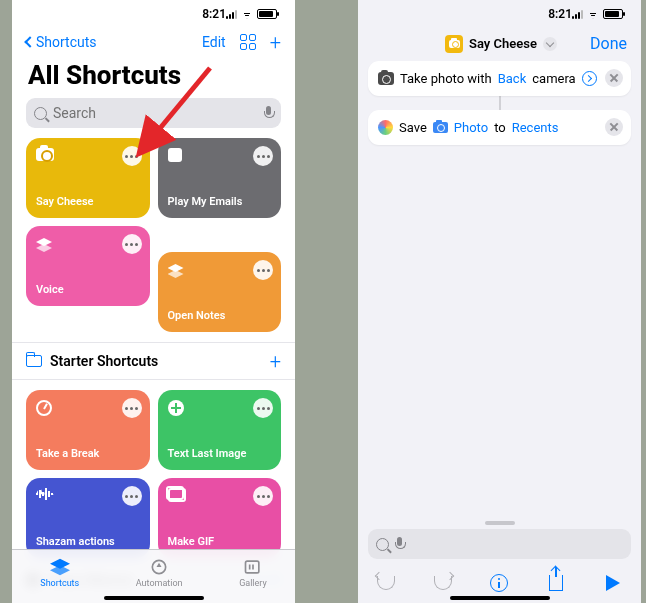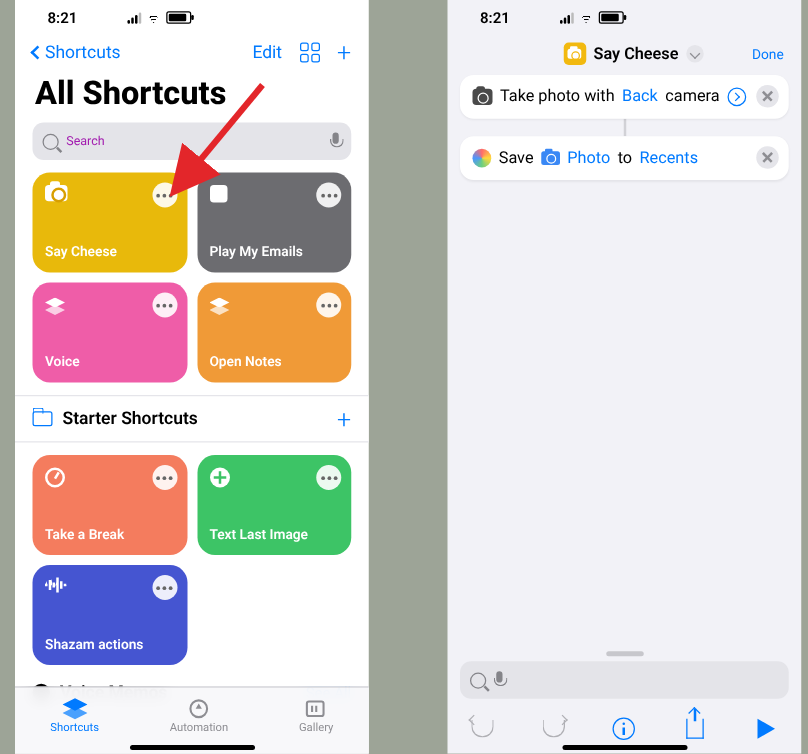--- a/index.html
+++ b/index.html
@@ -1,20 +1,20 @@
 <!DOCTYPE html>
 <html><head>
 <meta charset="utf-8">
 <style>
   * { box-sizing: border-box; margin: 0; padding: 0; font-family: -apple-system, BlinkMacSystemFont, "Segoe UI", Roboto, Helvetica, Arial, sans-serif; }
   body { background: #9da497; width: 646px; height: 603px; position: relative; overflow: hidden; }
   .phone { position: absolute; top: 0; width: 283px; height: 603px; background: #f2f2f7; border-radius: 0; overflow: hidden; }
   #phone-left { left: 12px; background: #fff; }
   #phone-right { left: 358px; background: #f2f2f7; }
-  .status-bar { height: 28px; display: flex; align-items: center; justify-content: flex-start; padding: 0 18px 0 26px; font-size: 12px; font-weight: 600; color: #000; gap: 40px; }
+  .status-bar { height: 28px; display: flex; align-items: center; justify-content: flex-end; padding: 0 18px 0 26px; font-size: 12px; font-weight: 600; color: #000; }
   .status-icons { display: flex; align-items: center; gap: 4px; }
   .sig { display:inline-flex; align-items:flex-end; gap:1px; }
   .sig span{ width:2px; background:#000; border-radius:1px; }
   .sig .b1{height:3px} .sig .b2{height:5px} .sig .b3{height:7px} .sig .b4{height:9px; background:#bbb}
   .wifi{ width:12px; height:9px; position:relative; }
   .wifi::before{content:"";position:absolute;inset:0;background:
     radial-gradient(circle at 50% 100%, #000 1.5px, transparent 1.5px),
     radial-gradient(circle at 50% 100%, transparent 3px, #000 3px, #000 4px, transparent 4px),
     radial-gradient(circle at 50% 100%, transparent 5.5px, #000 5.5px, #000 6.5px, transparent 6.5px);
     clip-path: polygon(0 0, 100% 0, 50% 100%);}
@@ -27,21 +27,21 @@
   .nav-left { display:flex; align-items:center; color:#007aff; font-size:14px; gap:2px;}
   .chev-left{ width:8px; height:8px; border-left:2px solid #007aff; border-bottom:2px solid #007aff; transform:rotate(45deg); }
   .nav-right { display:flex; align-items:center; gap:14px; color:#007aff; font-size:14px;justify-content:flex-end;}
   .grid-icon{ display:inline-grid; grid-template:repeat(2,7px)/repeat(2,7px); gap:2px;}
   .grid-icon span{ border:1.5px solid #007aff; border-radius:2px;}
   .plus-icon{ font-size:20px; font-weight:300; line-height:1; color:#007aff;}
   .title-lg{ font-size:26px; font-weight:800; padding:2px 16px 8px; color:#000;}
   .search-bar{ margin:0 14px 10px; background:#e4e4e9; border-radius:9px; height:30px; display:flex; align-items:center; padding:0 8px; gap:6px;}
   .mag{ width:13px;height:13px;border:1.5px solid #848489;border-radius:50%; position:relative;}
   .mag::after{content:"";position:absolute;width:5px;height:1.5px;background:#848489;right:-4px;bottom:-2px;transform:rotate(45deg);}
-  .search-ph{ flex:1; color:#a21caf; font-size:10px;}
+  .search-ph{ flex:1; color:#737373; font-size:14px;}
   .mic{ width:9px; height:14px; position:relative;}
   .mic::before{content:"";position:absolute;left:2px;top:0;width:5px;height:9px;background:#848489;border-radius:3px;}
   .mic::after{content:"";position:absolute;left:0;top:5px;width:9px;height:6px;border:1.5px solid #848489;border-top:none;border-radius:0 0 6px 6px;}
 
   .tile-grid{ display:grid; grid-template-columns:1fr 1fr; gap:8px; padding:0 14px 10px;}
   .tile{ height:80px; border-radius:14px; padding:10px; position:relative; color:#fff; display:flex; flex-direction:column; justify-content:space-between;}
   .tile .dots{ position:absolute; top:8px; right:8px; width:20px; height:20px; background:rgba(255,255,255,.9); border-radius:50%; display:flex; align-items:center; justify-content:center; gap:2px;}
   .tile .dots span{width:3px;height:3px;background:#666;border-radius:50%;}
   .tile-title{ font-size:11px; font-weight:600;}
   .tile-ico{ width:18px; height:18px;}
@@ -72,21 +72,21 @@
 
   
   .r-nav{display:flex;align-items:center;justify-content:space-between;padding:6px 14px 8px;}
   .r-title{display:flex;align-items:center;gap:6px;font-size:13px;font-weight:600;}
   .badge-y{width:18px;height:18px;background:#f2b90f;border-radius:4px;display:flex;align-items:center;justify-content:center;}
   .badge-y .cam{position:relative;width:11px;height:8px;background:#fff;border-radius:2px;}
   .badge-y .cam::before{content:"";position:absolute;left:2px;top:-2px;width:6px;height:3px;background:#fff;border-radius:1px 1px 0 0;}
   .badge-y .cam::after{content:"";position:absolute;left:3px;top:1.5px;width:5px;height:5px;border:1.5px solid #f2b90f;border-radius:50%;}
   .chev-d{width:14px;height:14px;background:#e5e5ea;border-radius:50%;position:relative;}
   .chev-d::after{content:"";position:absolute;left:4px;top:3.5px;width:5px;height:5px;border-right:1.5px solid #8e8e93;border-bottom:1.5px solid #8e8e93;transform:rotate(45deg);}
-  .done{color:#007aff;font-size:11px;font-weight:400;}
+  .done{color:#007aff;font-size:16px;font-weight:400;}
 
   .actions-area{padding:0 10px;position:relative;}
   .card{background:#fff;border-radius:11px;padding:10px 10px;display:flex;align-items:center;flex-wrap:wrap;gap:4px 6px;font-size:13px;position:relative;box-shadow:0 1px 2px rgba(0,0,0,.06);}
   .card .x{position:absolute;right:8px;top:8px;width:18px;height:18px;background:#e5e5ea;border-radius:50%;}
   .card .x::before,.card .x::after{content:"";position:absolute;left:4px;top:8px;width:10px;height:1.5px;background:#8e8e93;}
   .card .x::before{transform:rotate(45deg);} .card .x::after{transform:rotate(-45deg);}
   .link-b{color:#007aff;}
   .ico-sm{width:16px;height:13px;position:relative;display:inline-block;}
   .ico-sm.cam{background:#4a4a4a;border-radius:3px;}
   .ico-sm.cam::before{content:"";position:absolute;left:3px;top:-2px;width:7px;height:3px;background:#4a4a4a;border-radius:2px 2px 0 0;}
@@ -112,21 +112,21 @@
   .info-b::before{content:"";position:absolute;left:7px;top:3px;width:2px;height:2px;background:#007aff;border-radius:50%;}
   .info-b::after{content:"";position:absolute;left:7px;top:7px;width:2px;height:6px;background:#007aff;}
   .share{width:14px;height:16px;border:1.8px solid #007aff;border-top:none;position:relative;}
   .share::before{content:"";position:absolute;left:5px;top:-8px;width:2px;height:10px;background:#007aff;}
   .share::after{content:"";position:absolute;left:2px;top:-8px;width:6px;height:6px;border-left:1.8px solid #007aff;border-top:1.8px solid #007aff;transform:rotate(45deg);}
   .play{width:0;height:0;border-left:14px solid #007aff;border-top:8px solid transparent;border-bottom:8px solid transparent;}
 
   .t-yellow{background:#e8b90b;color:#d89f00;} .t-yellow .tile-title{color:#fff;}
   .t-grey{background:#6c6c70;}
   .t-pink{background:#ef5da8;}
-  .t-orange{background:#f09a37;}
+  .t-orange{background:#f09a37;margin-top:26px;}
   .t-coral{background:#f47c5e;}
   .t-green{background:#3dc466;}
   .t-indigo{background:#4555d1;}
   .t-magenta{background:#e84fa5;}
 
   .ico-timer{width:16px;height:16px;border:2px solid #fff;border-radius:50%;position:relative;}
   .ico-timer::after{content:"";position:absolute;left:5px;top:1px;width:2px;height:6px;background:#fff;transform-origin:bottom;transform:rotate(30deg);}
   .ico-plus{width:16px;height:16px;background:#fff;border-radius:50%;position:relative;}
   .ico-plus::before,.ico-plus::after{content:"";position:absolute;background:currentColor;}
   .ico-plus::before{left:7px;top:3px;width:2px;height:10px;}
@@ -250,20 +250,29 @@
     </div>
     <div class="tile t-indigo">
       <span class="ico-wave tile-ico"></span>
       <span class="dots">
           <span></span>
           <span></span>
           <span></span>
         </span>
       <span class="tile-title">Shazam actions</span>
     </div>
+    <div class="tile t-magenta">
+      <span class="ico-imgs tile-ico"></span>
+      <span class="dots">
+          <span></span>
+          <span></span>
+          <span></span>
+        </span>
+      <span class="tile-title">Make GIF</span>
+    </div>
   </div>
 
   <div class="section-head2">
     <div class="left">
       <span class="vm-ico"></span>
       <span>Voice Memos</span>
     </div>
     <span class="seeall">See All</span>
   </div>
 

